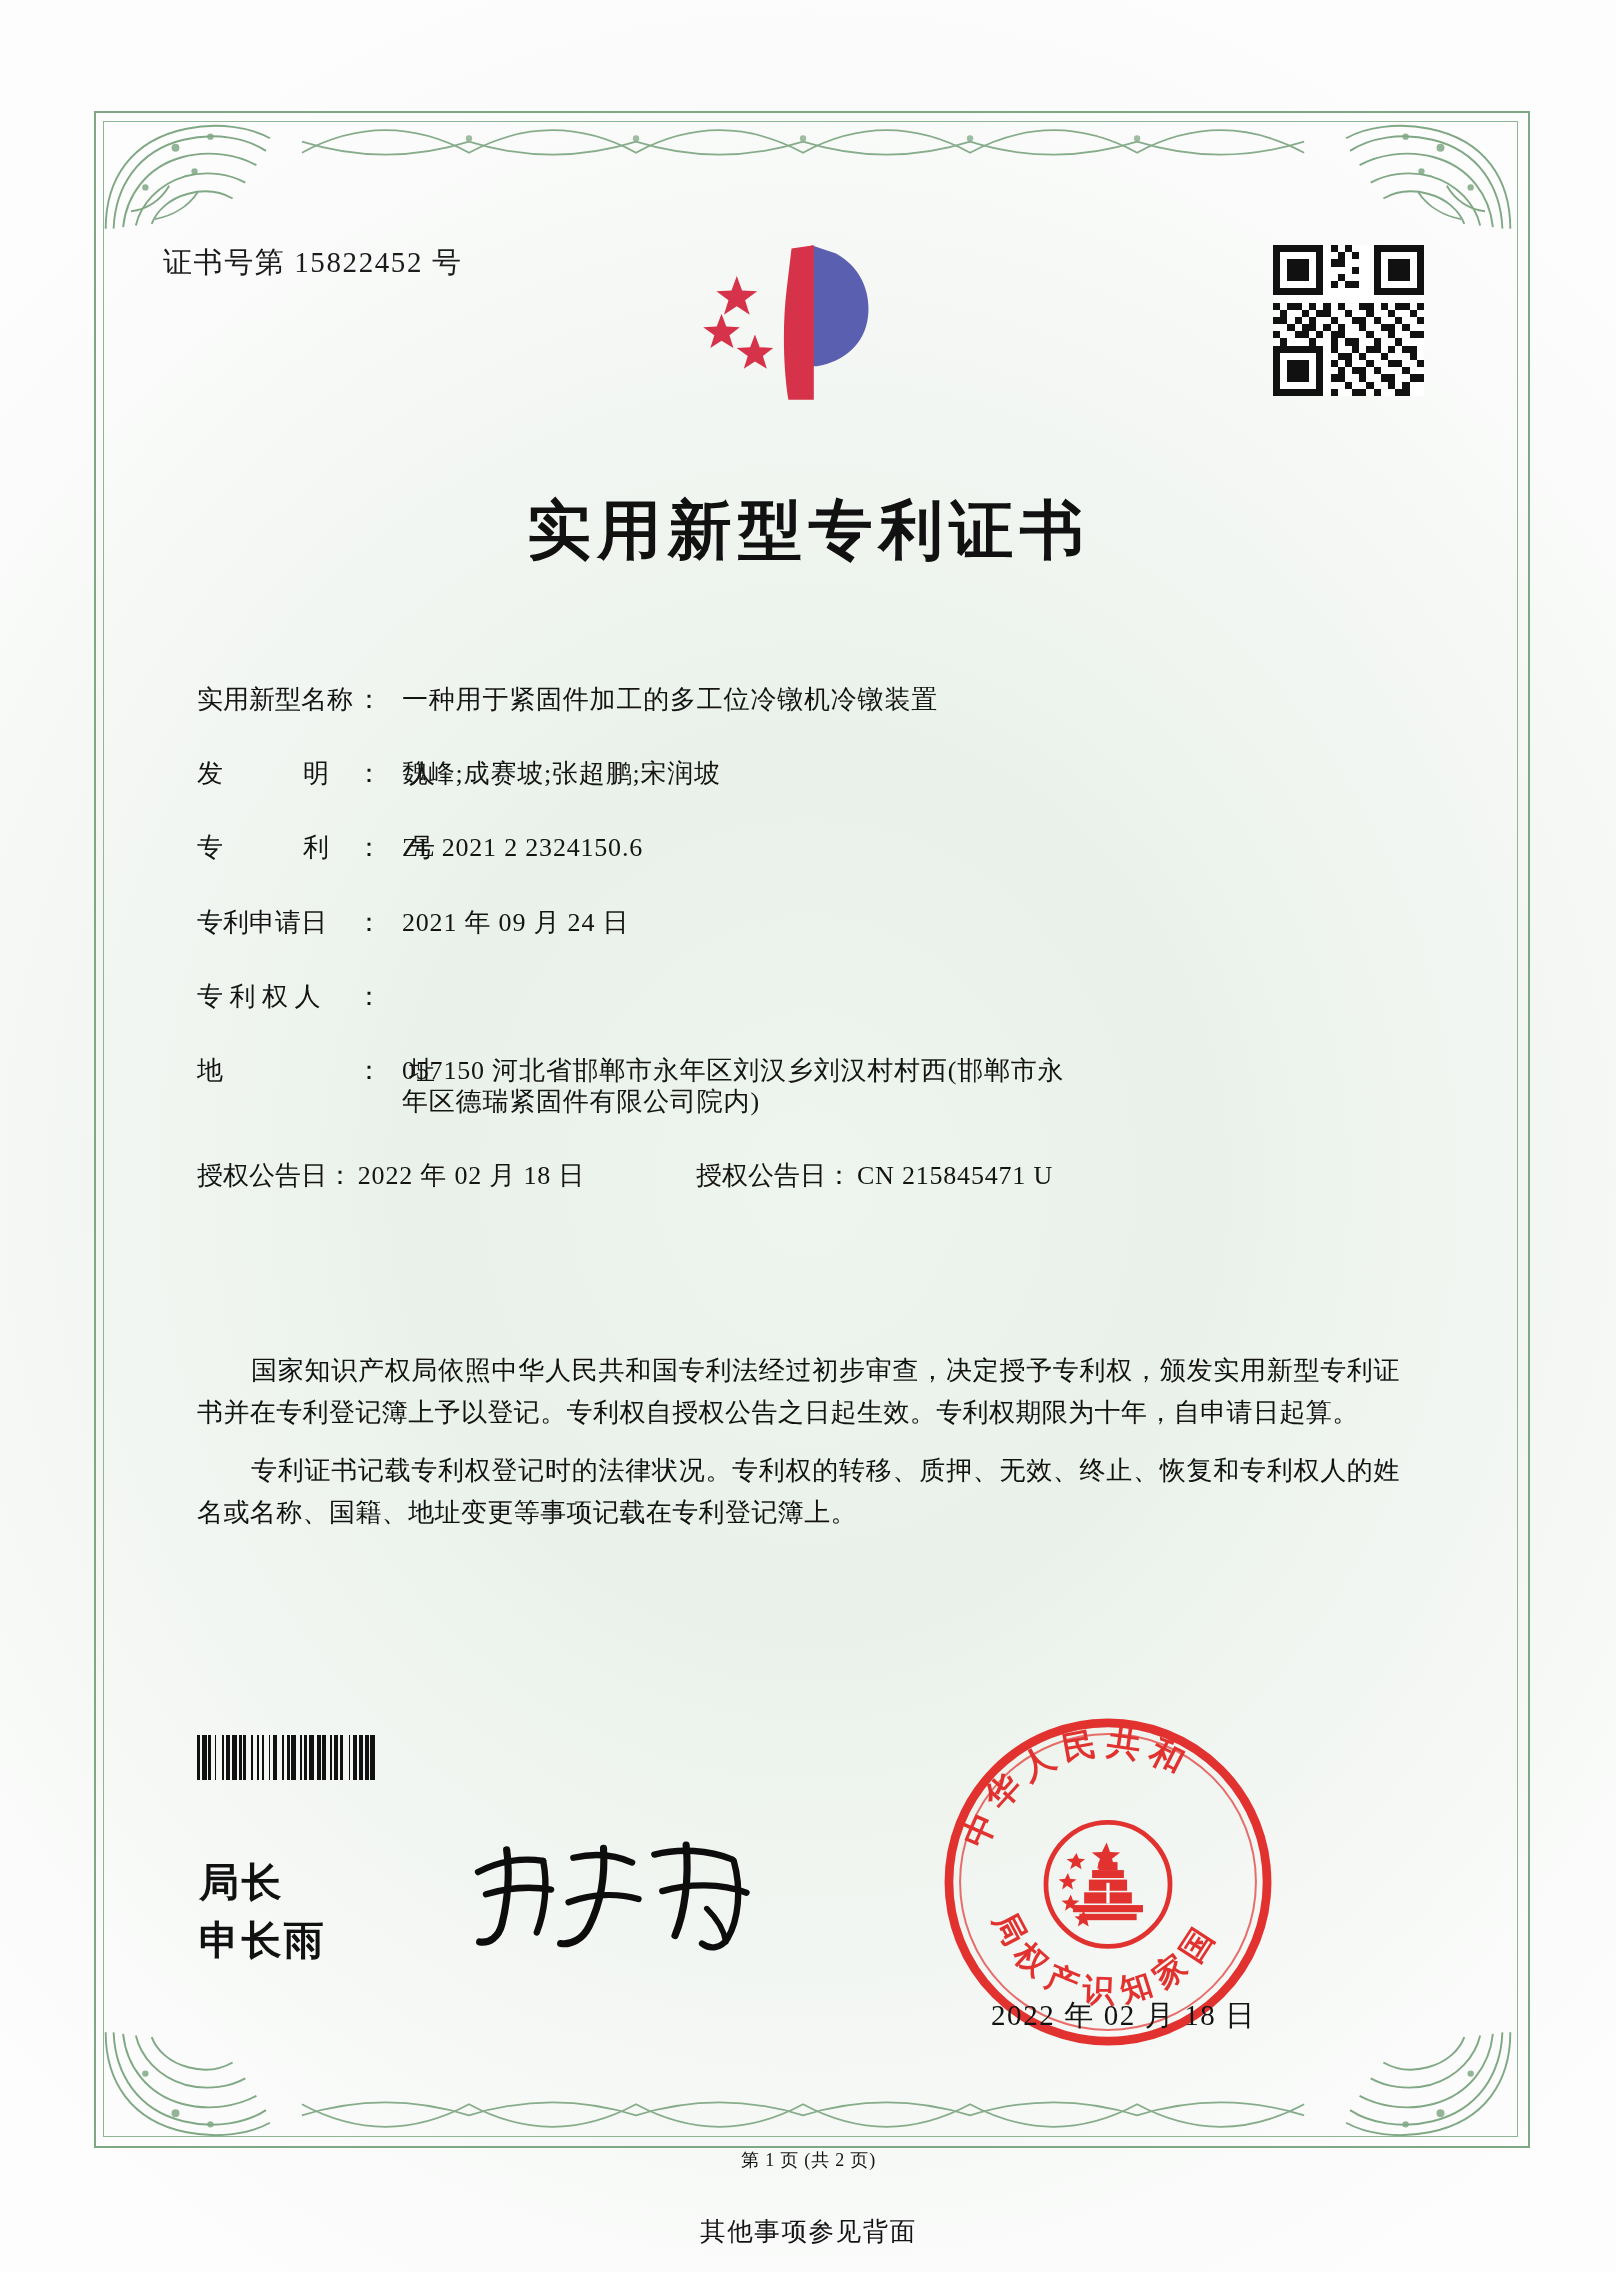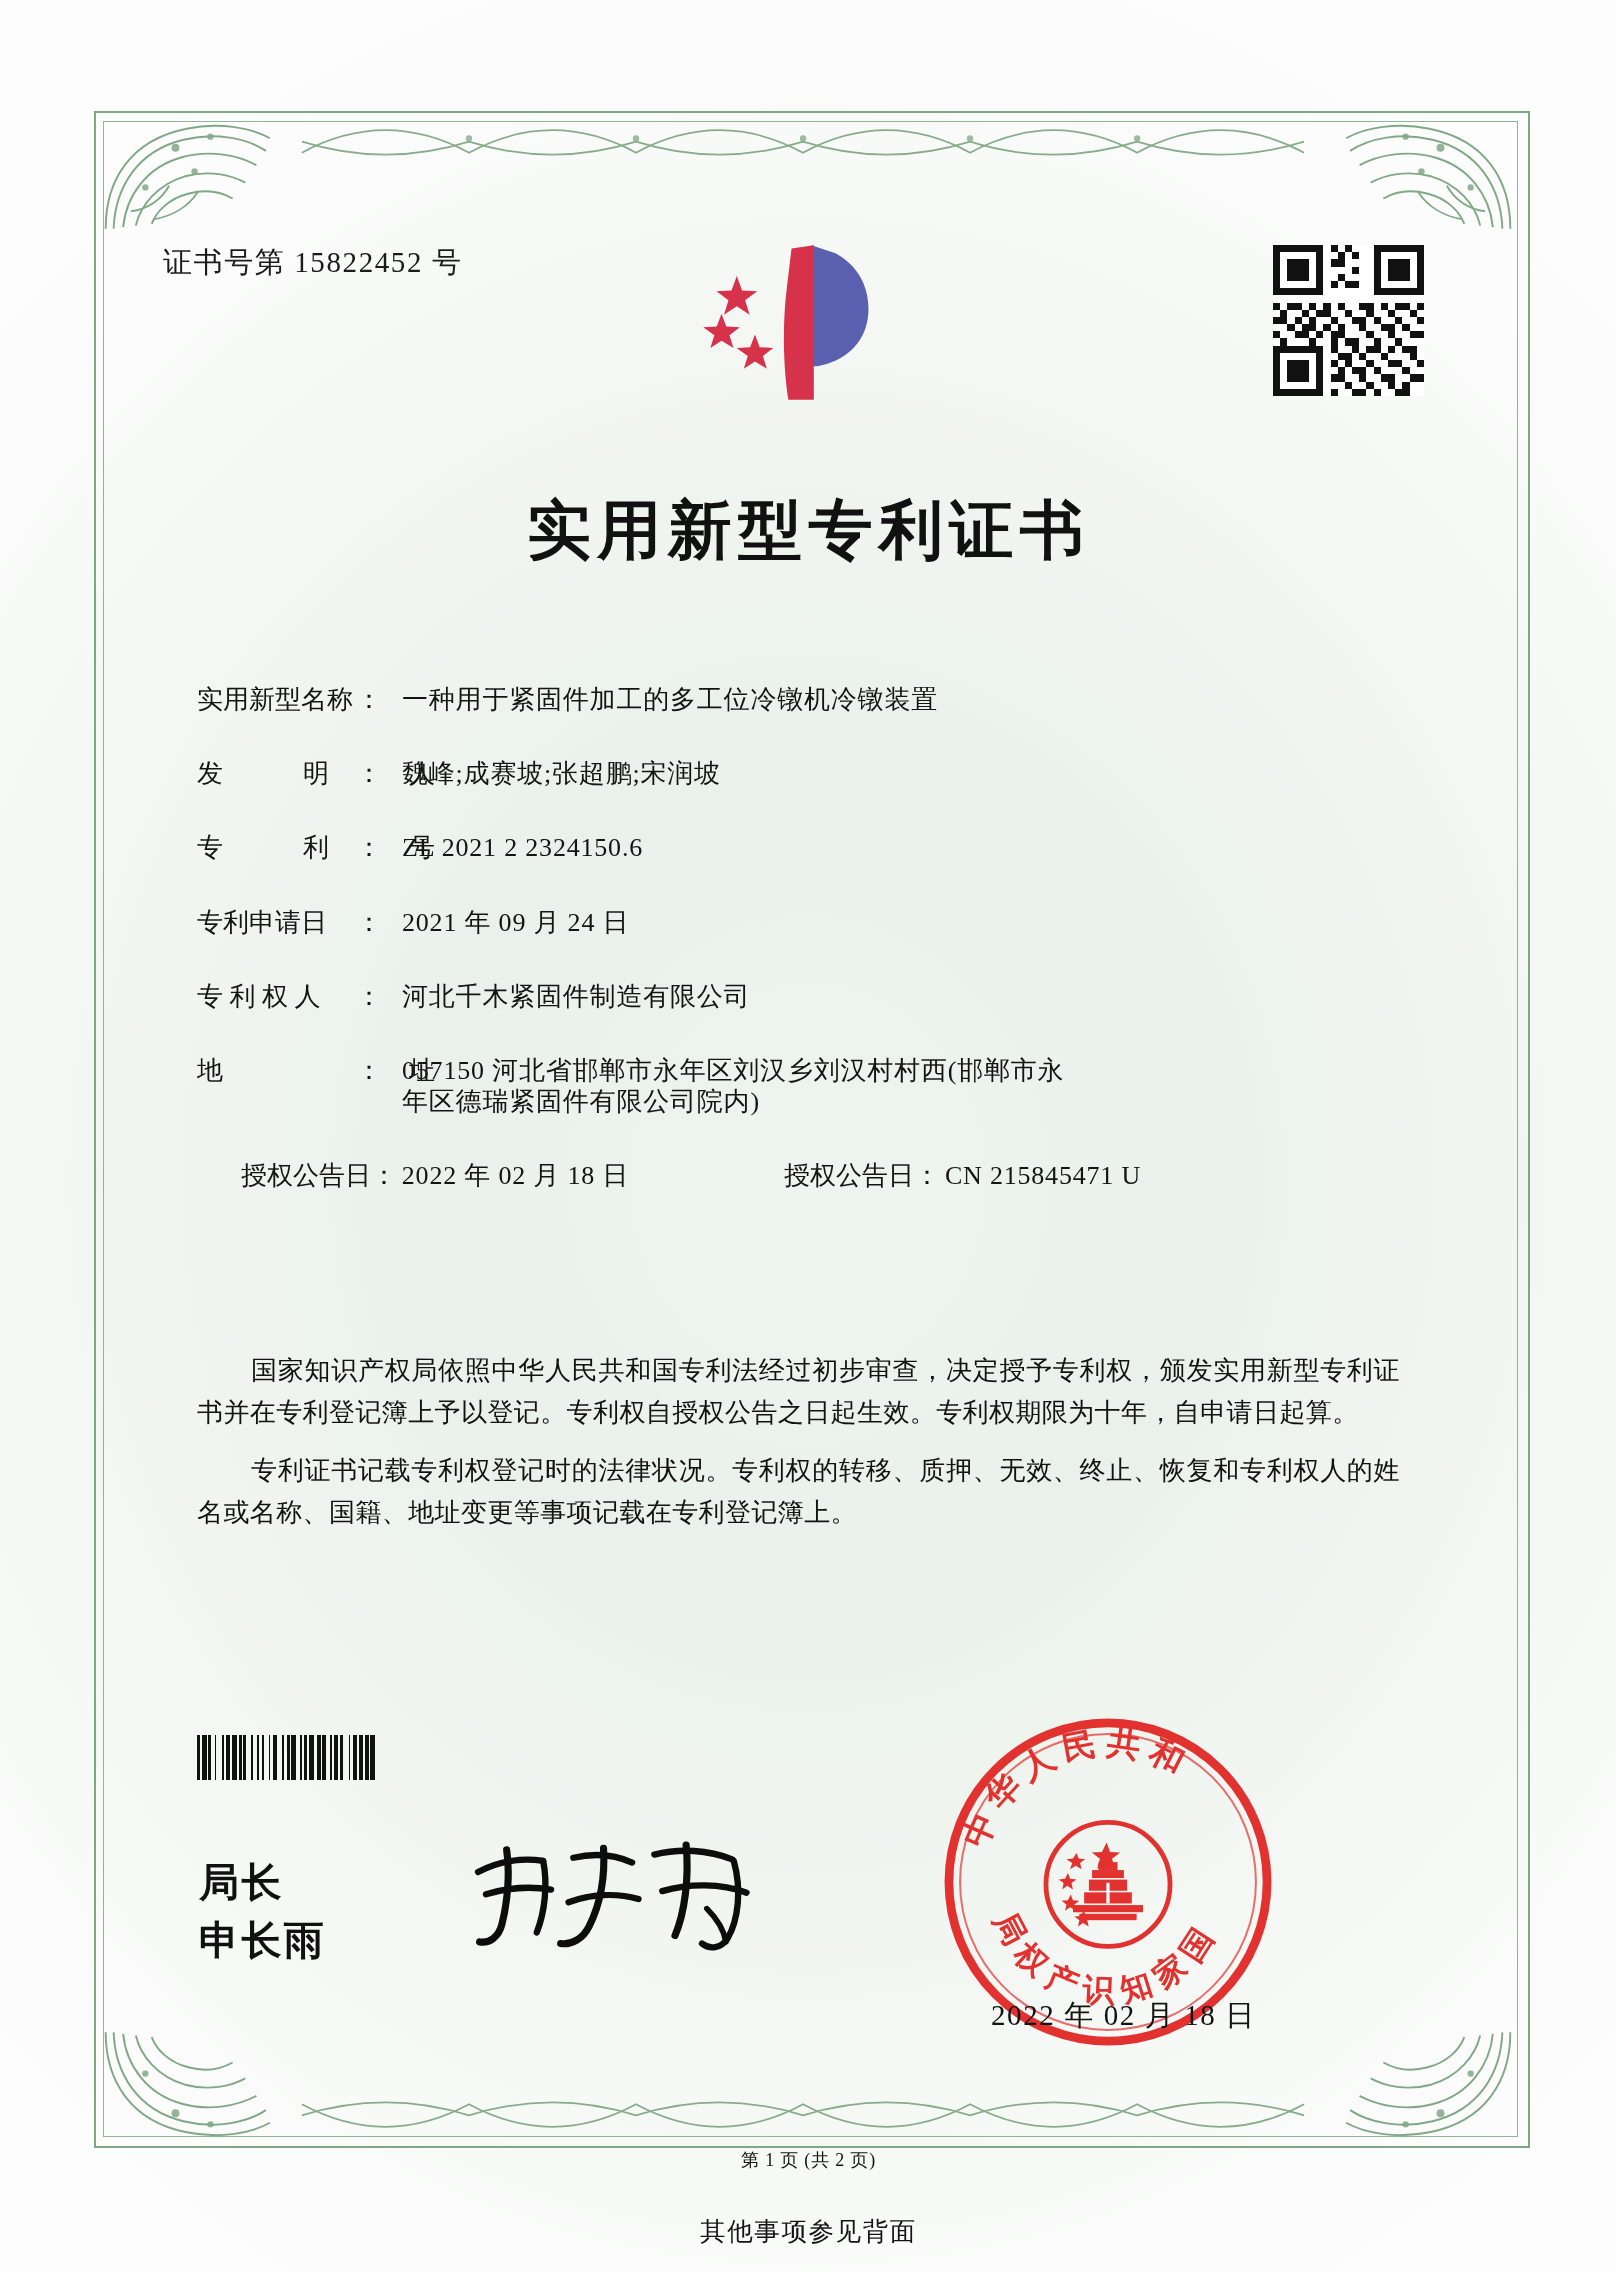--- a/index.html
+++ b/index.html
@@ -152,21 +152,21 @@
   }
   .field-value .indent2 { display: block; }
 
   .two-col {
     display: flex;
     align-items: flex-start;
     margin-bottom: 37px;
   }
   .two-col .seg { display: flex; }
   .two-col .seg.second { margin-left: 111px; }
-  .two-col .lab { white-space: nowrap; margin-left: 44px; }
+  .two-col .lab { white-space: nowrap; }
   .two-col .val { margin-left: 4.8px; white-space: nowrap; letter-spacing: 0.8px; }
 
   
   .paras {
     position: absolute;
     left: 197px;
     top: 1334px;
     width: 1203px;
     font-size: 26px;
     line-height: 1.62;
@@ -502,21 +502,20 @@
 
     <div class="field-row">
       <span class="field-label">专利申请日</span>
       <span class="field-colon">：</span>
       <span class="field-value">2021 年 09 月 24 日</span>
     </div>
 
     <div class="field-row">
       <span class="field-label">专 利 权 人</span>
       <span class="field-colon">：</span>
-      <span class="field-value">河北千木紧固件制造有限公司</span>
     </div>
 
     <div class="field-row">
       <span class="field-label sp3">地　　　址</span>
       <span class="field-colon">：</span>
       <span class="field-value">
         <span>057150 河北省邯郸市永年区刘汉乡刘汉村村西(邯郸市永</span>
         <span class="indent2">年区德瑞紧固件有限公司院内)</span>
       </span>
     </div>

